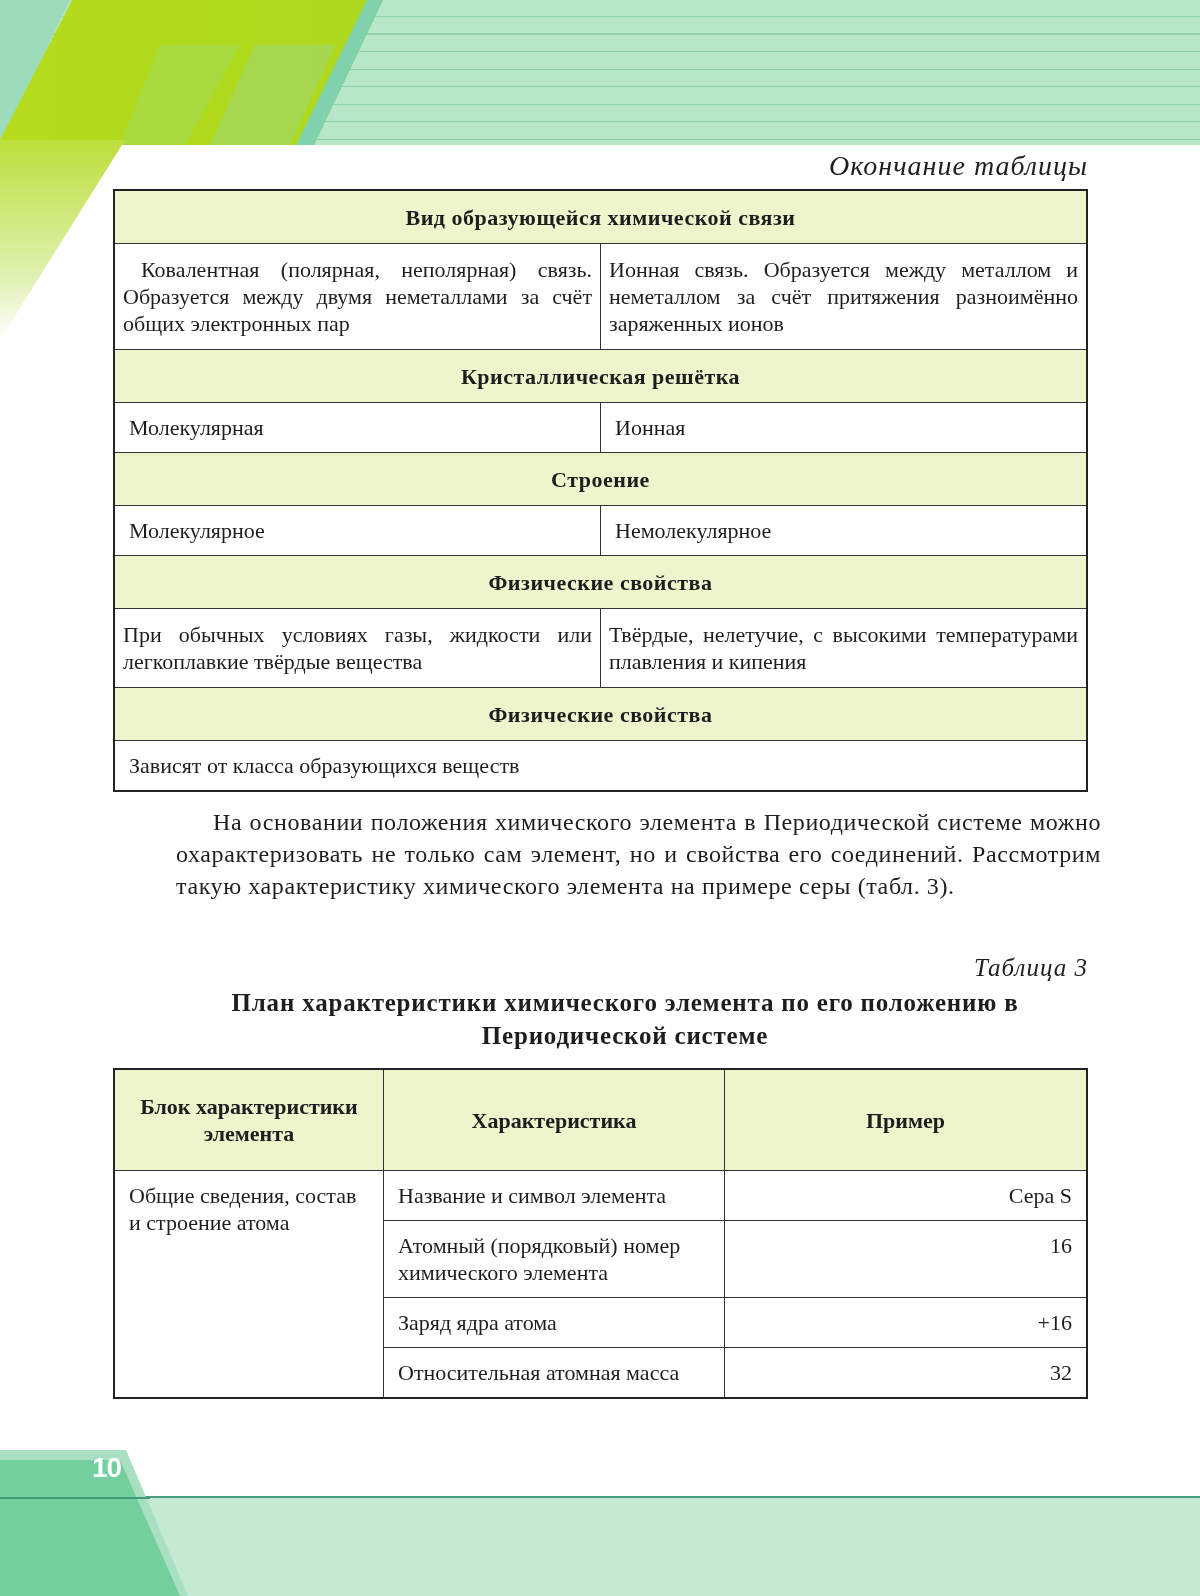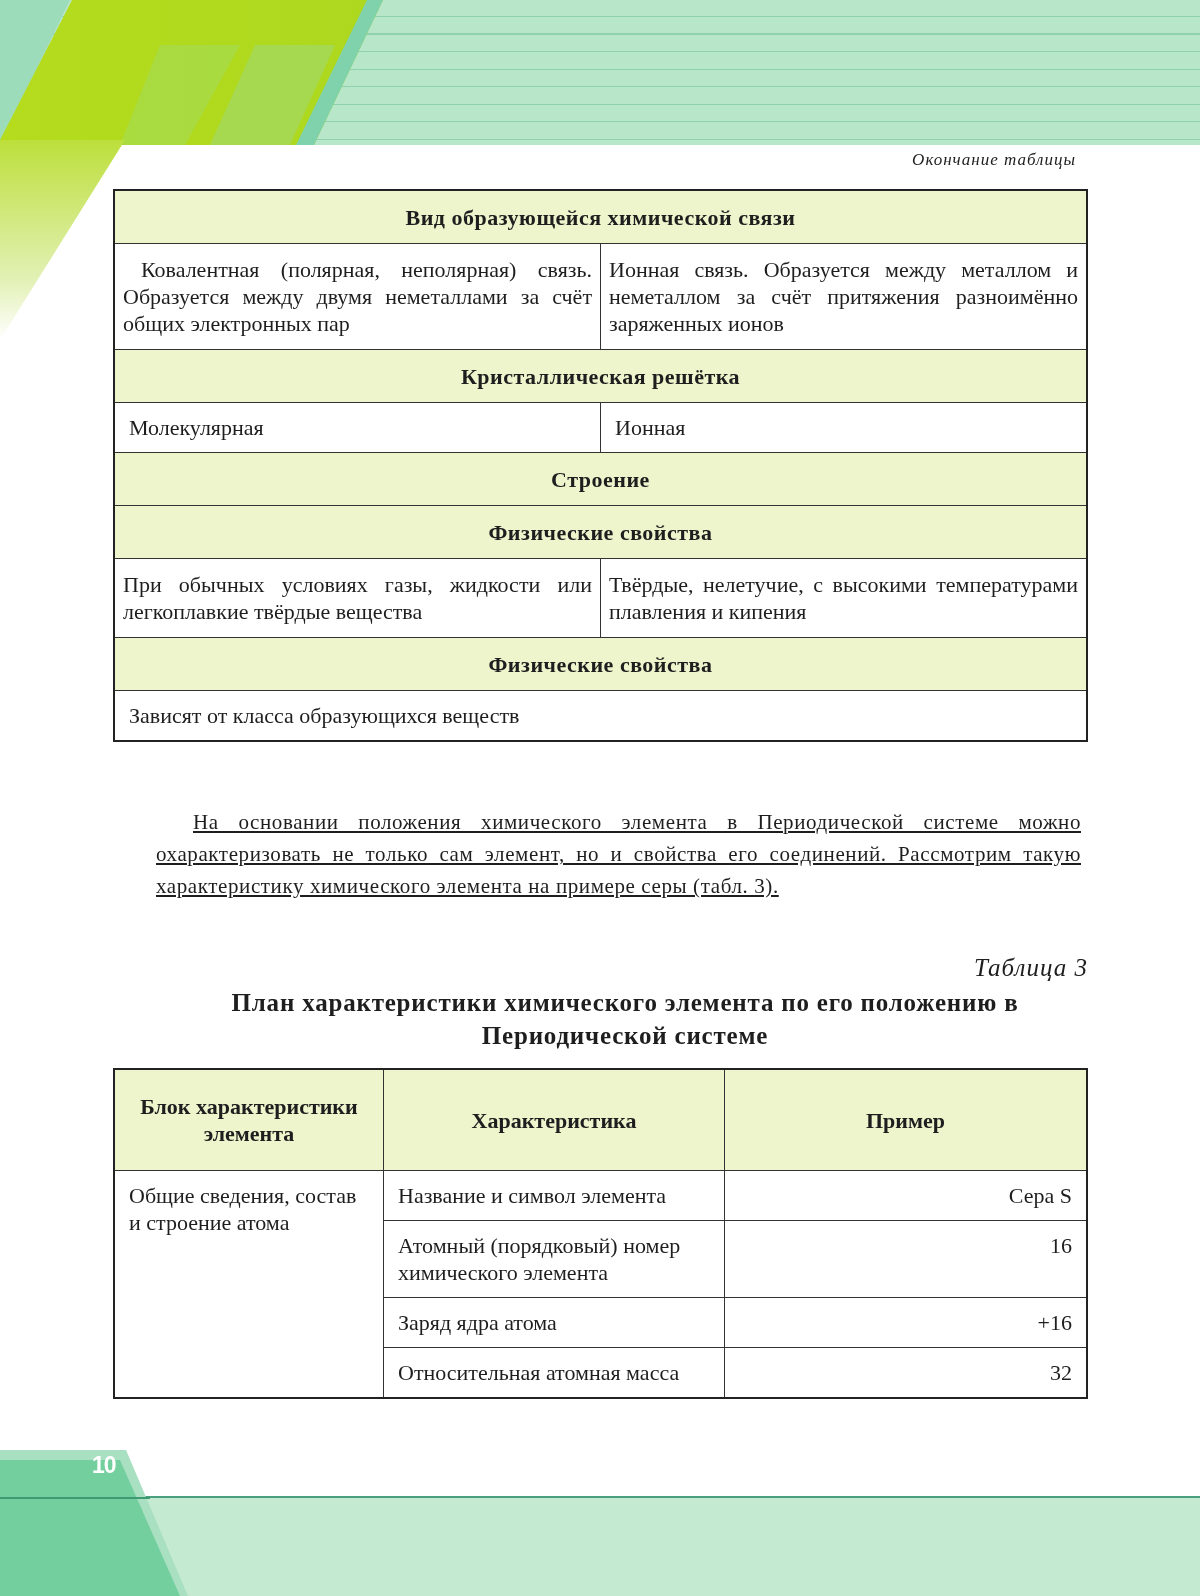--- a/index.html
+++ b/index.html
@@ -7,55 +7,55 @@
          font-family: "Liberation Serif", "DejaVu Serif", serif; color: #1e1e1e; }
 
   
   .hdr { position: absolute; left: 0; top: 0; width: 1200px; height: 145px; overflow: hidden; }
   .hdr-bg { position: absolute; inset: 0;
     background: repeating-linear-gradient(to bottom, #b8e6c9 0px, #b8e6c9 16px, #8fd0ad 16px, #8fd0ad 17.5px); }
   .hdr svg { position: absolute; left: 0; top: 0; }
   .side-wedge { position: absolute; left: 0; top: 0; }
 
   
-  .cont-caption { position: absolute; right: 124px; top: 150px; font-style: italic; font-size: 17px; letter-spacing: 1px; }
+  .cont-caption { position: absolute; right: 112px; top: 150px; font-style: italic; font-size: 28px; letter-spacing: 1px; }
 
   table { border-collapse: collapse; position: absolute; }
   td, th { border: 1.5px solid #333; font-size: 22px; line-height: 27px; vertical-align: top; }
 
   
   #t1 { left: 113px; top: 189px; width: 975px; border: 2px solid #222; }
   #t1 th { background: #eef4cc; font-weight: bold; text-align: center; height: 50px; vertical-align: middle; letter-spacing: 0.5px; }
   #t1 td { padding: 12px 8px; text-align: justify; }
   #t1 td.single { height: 26px; padding: 11px 14px; }
   #t1 .col { width: 50%; }
   .indent { text-indent: 18px; }
 
   
-  .para { position: absolute; left: 156px; top: 806px; width: 925px; font-size: 21px; line-height: 32px; text-align: justify;
-          text-indent: 37px; letter-spacing: 0.6px; text-decoration: underline; }
+  .para { position: absolute; left: 176px; top: 806px; width: 925px; font-size: 24px; line-height: 32px; text-align: justify;
+          text-indent: 37px; letter-spacing: 0.6px; }
   .tab3-label { position: absolute; right: 112px; top: 954px; font-style: italic; font-size: 25px; letter-spacing: 1px; }
   .tab3-title { position: absolute; left: 150px; top: 986px; width: 950px; text-align: center; font-weight: bold;
                 font-size: 25px; line-height: 33px; letter-spacing: 0.8px; }
 
   
   #t3 { left: 113px; top: 1068px; width: 975px; border: 2px solid #222; }
   #t3 th { background: #eef4cc; font-weight: bold; text-align: center; vertical-align: middle; height: 98px; line-height: 27px; }
   #t3 td { padding: 11px 14px; }
   #t3 td.center { text-align: right; }
   #t3 .c1 { width: 240px; }
   #t3 .c2 { width: 338px; }
   #t3 td.block { border-bottom: 2px solid #222; border-radius: 26px; }
 
   
   .ftr { position: absolute; left: 0; top: 1440px; width: 1200px; height: 156px; }
   .ftr-band { position: absolute; left: 0; top: 56px; width: 1200px; height: 100px; background: #c5ead2; border-top: 2px solid #4aa07e; }
   .ftr svg { position: absolute; left: 0; top: 0; }
   .page-num { position: absolute; left: 92px; top: 1452px; color: #ffffff; font-family: "Liberation Sans", "DejaVu Sans", sans-serif;
-              font-weight: bold; font-size: 23px; letter-spacing: -1px; }
+              font-weight: bold; font-size: 28px; letter-spacing: -1px; }
 </style>
 </head>
 <body>
 
 <div class="hdr">
   <div class="hdr-bg"></div>
   <svg width="1200" height="145">
     <defs>
       <linearGradient id="limeGrad" x1="0" y1="0" x2="1" y2="0">
         <stop offset="0" stop-color="#b5dc1d"></stop>
@@ -93,20 +93,24 @@
   </tr>
   <tr>
     <th colspan="2">Кристаллическая решётка</th>
   </tr>
   <tr>
     <td class="col single">Молекулярная</td>
     <td class="col single">Ионная</td>
   </tr>
   <tr>
     <th colspan="2">Строение</th>
+  </tr>
+  <tr>
+    <td class="col single">Молекулярное</td>
+    <td class="col single">Немолекулярное</td>
   </tr>
   <tr>
     <th colspan="2">Физические свойства</th>
   </tr>
   <tr>
     <td class="col">При обычных условиях газы, жидкости или легкоплавкие твёрдые вещества</td>
     <td class="col">Твёрдые, нелетучие, с высокими температурами плавления и кипения</td>
   </tr>
   <tr>
     <th colspan="2">Физические свойства</th>

